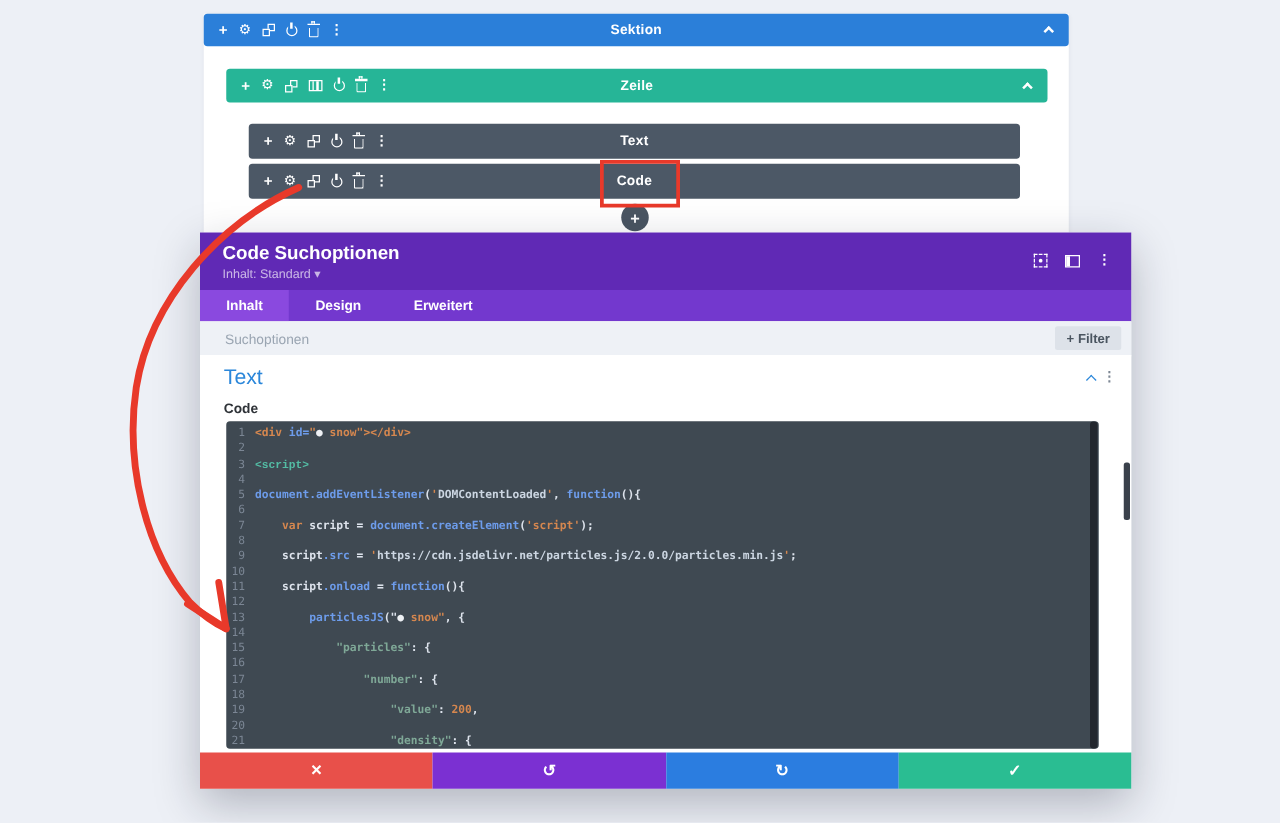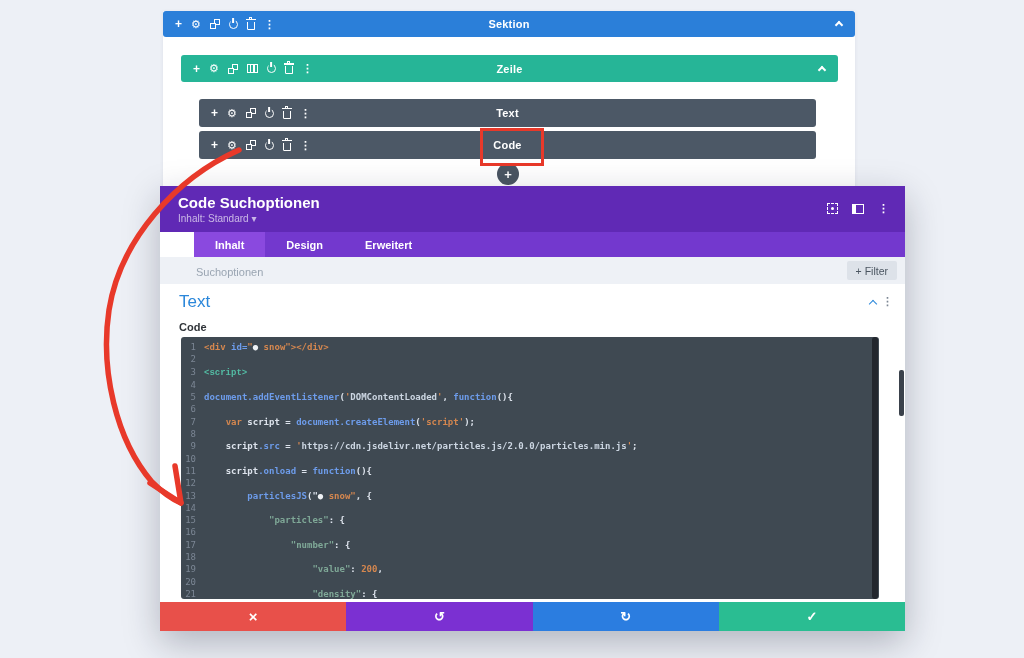--- a/index.html
+++ b/index.html
@@ -54,30 +54,30 @@
     display:flex;align-items:center;justify-content:center;font-size:13px;font-weight:700;z-index:1;}
 
   
   .modal{left:160px;top:186px;width:745px;height:445px;background:#fff;z-index:10;
     box-shadow:0 12px 34px rgba(20,25,45,.28);}
   .modal-header{position:absolute;left:0;top:0;right:0;height:46px;background:#6029b5;color:#fff;}
   .modal-title{position:absolute;left:18px;top:8px;font-size:15px;font-weight:700;}
   .modal-preset{position:absolute;left:18px;top:27px;font-size:10px;color:rgba(255,255,255,.66);}
   .modal-header-icons{position:absolute;right:16px;top:17px;display:flex;gap:14px;align-items:center;color:#fff;}
 
-  .tabs{position:absolute;left:0;top:46px;right:0;height:25px;background:#7338ce;display:flex;margin-left:34px;}
+  .tabs{position:absolute;left:0;top:46px;right:0;height:25px;background:#7338ce;display:flex;}
   .tab{color:#fff;font-size:11px;font-weight:700;display:flex;align-items:center;justify-content:center;padding:0 21px;}
   .tab.active{background:#8a49df;}
 
   .searchbar{position:absolute;left:0;top:71px;right:0;height:27px;background:#eef1f6;border-bottom:1px solid #e4e9f0;}
   .search-input{position:absolute;left:18px;top:0;height:100%;width:300px;border:none;background:transparent;outline:none;
-    font-size:11px;color:#5b6672;font-family:"Liberation Sans",sans-serif;margin-left:16px;}
+    font-size:11px;color:#5b6672;font-family:"Liberation Sans",sans-serif;}
   .search-input::placeholder{color:#9aa5b2;}
   .filter-btn{position:absolute;right:8px;top:4px;height:19px;padding:0 9px;background:#dde2e9;border-radius:2px;
-    display:flex;align-items:center;font-size:10.5px;color:#4a5560;font-weight:400;}
+    display:flex;align-items:center;font-size:10.5px;color:#4a5560;font-weight:700;}
 
   .modal-body{position:absolute;left:0;top:98px;right:0;bottom:29px;background:#fff;}
   .sec-heading{position:absolute;left:19px;top:8px;font-size:17px;color:#2b87da;}
   .sec-chev{position:absolute;right:29px;top:17px;width:5px;height:5px;border-top:1.8px solid #2b87da;border-right:1.8px solid #2b87da;transform:rotate(-45deg);}
   .sec-dots{position:absolute;right:12px;top:11px;font-size:11px;font-weight:700;color:#7d8794;}
   .field-label{position:absolute;left:19px;top:37px;font-size:11px;font-weight:700;color:#2f3338;}
 
   
   .editor{position:absolute;left:21px;top:53px;width:698px;height:262px;background:#3f4952;border-radius:3px;overflow:hidden;}
   .editor-sb{position:absolute;right:1px;top:0;bottom:0;width:6px;background:#23272e;border-radius:3px;}

